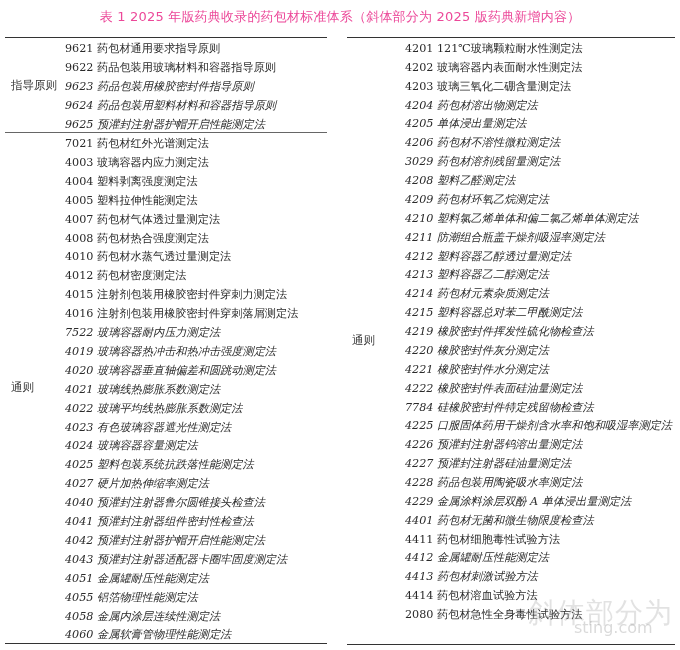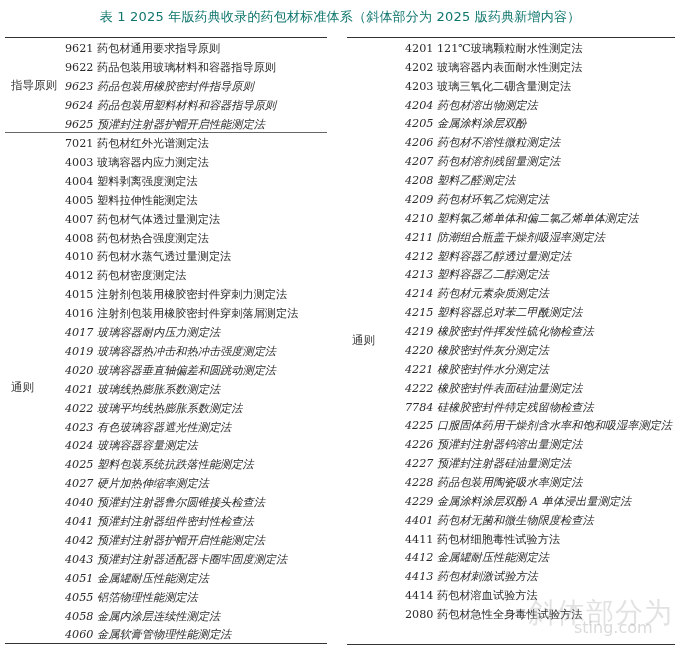--- a/index.html
+++ b/index.html
@@ -1,19 +1,19 @@
 <!DOCTYPE html>
 <html><head>
 <meta charset="utf-8">
 <style>
   html, body { margin: 0; padding: 0; background: #ffffff; }
   body { width: 680px; height: 650px; position: relative; overflow: hidden;
          font-family: "DejaVu Serif", "Liberation Serif", serif; color: #2a2a2a; }
   .title { position: absolute; top: 8px; left: 0; width: 680px; text-align: center;
-           font-family: "DejaVu Sans", "Liberation Sans", sans-serif; font-size: 13px; color: #0f766e; letter-spacing: 0.2px; }
+           font-family: "DejaVu Sans", "Liberation Sans", sans-serif; font-size: 13px; color: #ec4899; letter-spacing: 0.2px; }
   .rule { position: absolute; height: 0; border-top: 1.5px solid #333; }
   .rule.thin { border-top: 1px solid #666; }
   .table { position: absolute; }
   .row { position: absolute; left: 0; height: 19px; line-height: 19px; font-size: 11.2px; white-space: nowrap; }
   .row .code { position: absolute; left: 0; width: 30px; }
   .row .name { position: absolute; left: 32px; }
   .row.new { font-style: italic; }
   .cat { position: absolute; font-family: "DejaVu Sans", "Liberation Sans", sans-serif; font-size: 11.5px; color: #333; }
   .watermark { position: absolute; left: 528px; top: 598px; width: 150px; pointer-events: none; }
   .watermark .cn { font-family: "DejaVu Sans", "Liberation Sans", sans-serif; font-size: 28px; color: rgba(150,150,150,0.28); letter-spacing: 1px; line-height: 30px; }
@@ -88,21 +88,21 @@
     </div>
     <div class="row" style="top: 152.2px;">
       <span class="code">4015</span>
       <span class="name">注射剂包装用橡胶密封件穿刺力测定法</span>
     </div>
     <div class="row" style="top: 171.1px;">
       <span class="code">4016</span>
       <span class="name">注射剂包装用橡胶密封件穿刺落屑测定法</span>
     </div>
     <div class="row new" style="top: 190px;">
-      <span class="code">4017</span>
+      <span class="code">7522</span>
       <span class="name">玻璃容器耐内压力测定法</span>
     </div>
     <div class="row new" style="top: 208.9px;">
       <span class="code">4019</span>
       <span class="name">玻璃容器热冲击和热冲击强度测定法</span>
     </div>
     <div class="row new" style="top: 227.8px;">
       <span class="code">4020</span>
       <span class="name">玻璃容器垂直轴偏差和圆跳动测定法</span>
     </div>
@@ -181,28 +181,28 @@
     <div class="row" style="top: 38.74px;">
       <span class="code">4203</span>
       <span class="name">玻璃三氧化二硼含量测定法</span>
     </div>
     <div class="row new" style="top: 57.61px;">
       <span class="code">4204</span>
       <span class="name">药包材溶出物测定法</span>
     </div>
     <div class="row new" style="top: 76.48px;">
       <span class="code">4205</span>
-      <span class="name">金属涂料涂层双酚</span>
+      <span class="name">单体浸出量测定法</span>
     </div>
     <div class="row new" style="top: 95.35px;">
       <span class="code">4206</span>
       <span class="name">药包材不溶性微粒测定法</span>
     </div>
     <div class="row new" style="top: 114.22px;">
-      <span class="code">4207</span>
+      <span class="code">3029</span>
       <span class="name">药包材溶剂残留量测定法</span>
     </div>
     <div class="row new" style="top: 133.09px;">
       <span class="code">4208</span>
       <span class="name">塑料乙醛测定法</span>
     </div>
     <div class="row new" style="top: 151.96px;">
       <span class="code">4209</span>
       <span class="name">药包材环氧乙烷测定法</span>
     </div>

